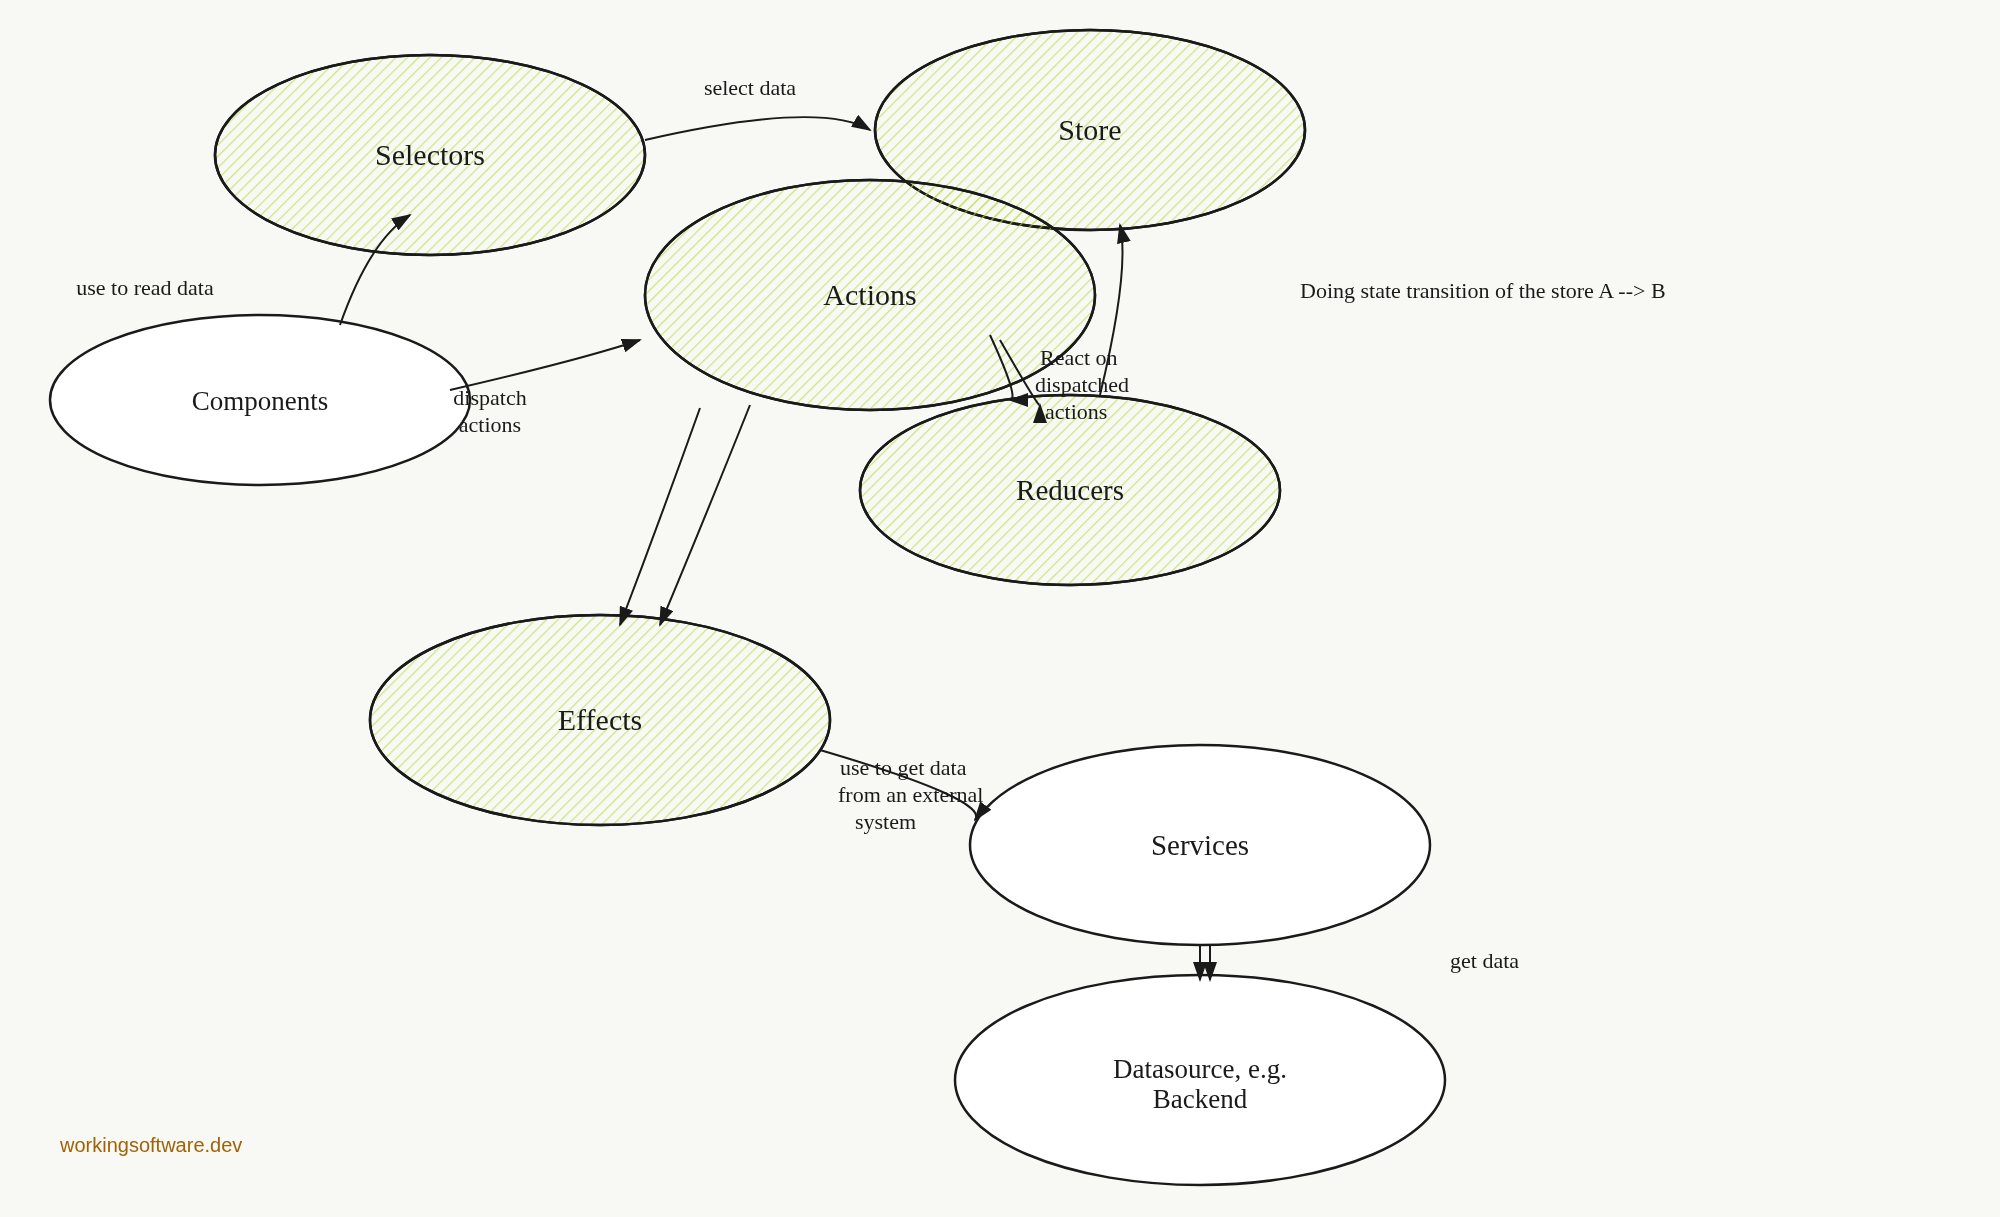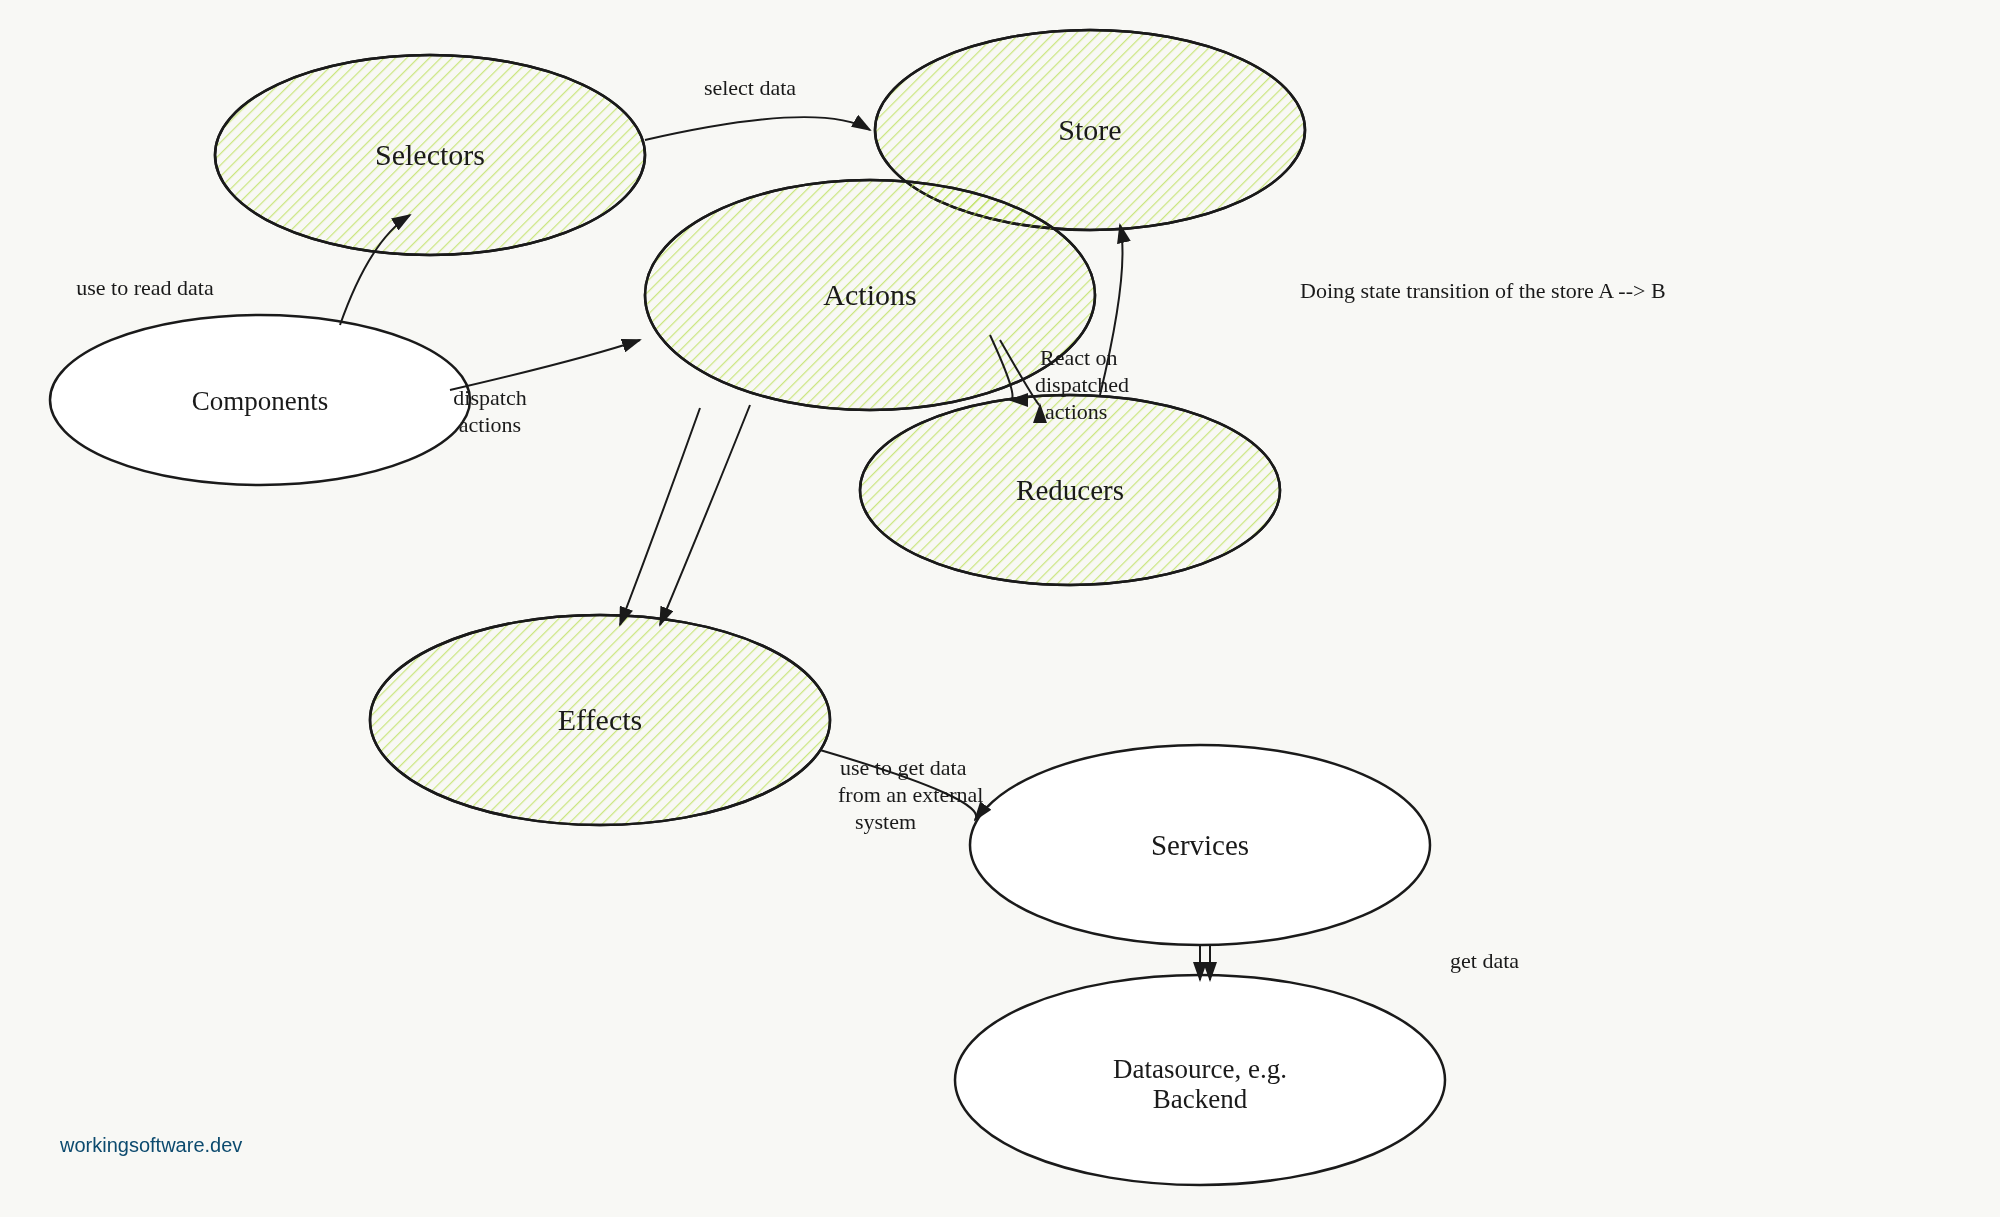--- a/index.html
+++ b/index.html
@@ -21,21 +21,21 @@
       top: 0; left: 0;
       width: 2000px;
       height: 1217px;
     }
     .watermark {
       position: absolute;
       bottom: 60px;
       left: 60px;
       font-family: 'Segoe UI', cursive, sans-serif;
       font-size: 20px;
-      color: #0c4a6e;
+      color: #a16207;
     }
   </style>
 </head>
 <body>
 
 <div class="diagram-container">
   <svg class="diagram-svg" xmlns="http://www.w3.org/2000/svg">
     <defs>
       <pattern id="hatch" patternUnits="userSpaceOnUse" width="8" height="8" patternTransform="rotate(45)">
         <line x1="0" y1="0" x2="0" y2="8" stroke="#b8de50" stroke-width="2.5" opacity="0.7"></line>

